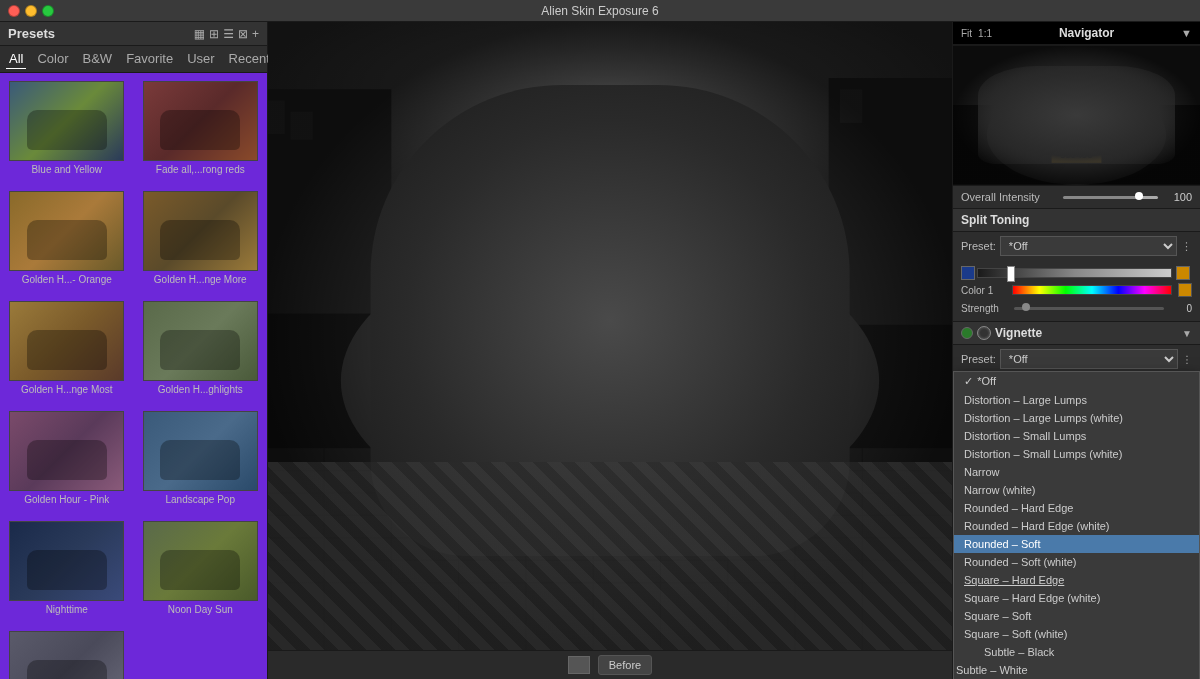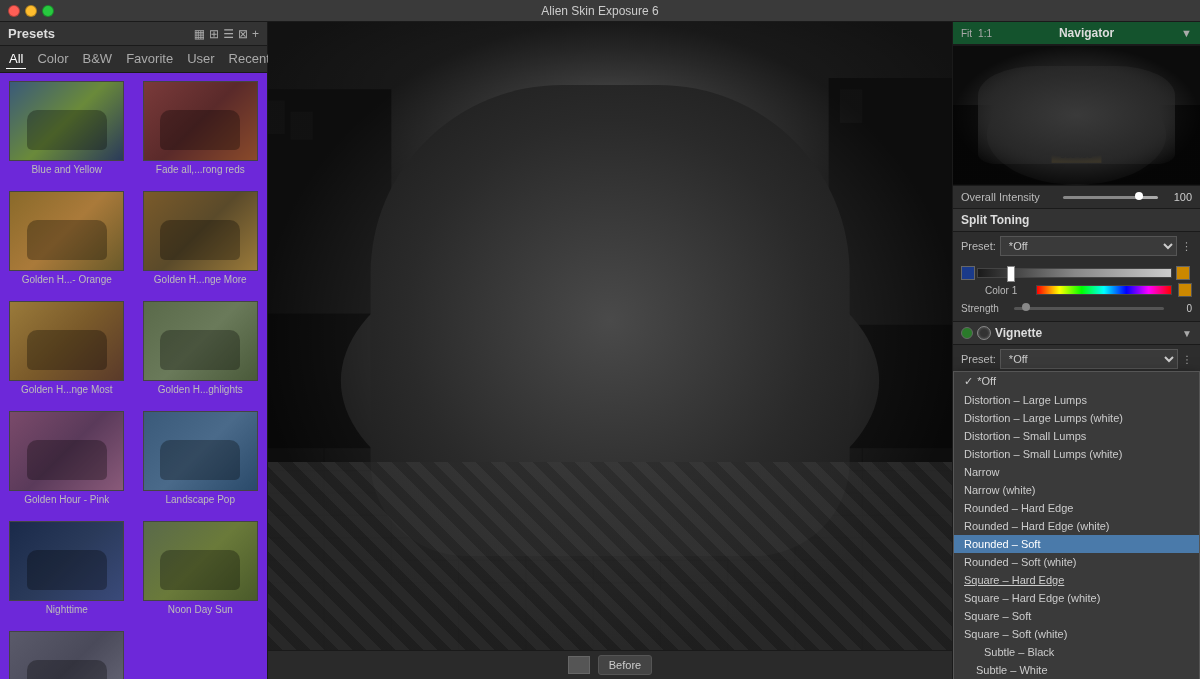--- a/index.html
+++ b/index.html
@@ -262,21 +262,21 @@
 
     
     .navigator-section {
       border-bottom: 1px solid #1a1a1a;
     }
     .section-header {
       display: flex;
       align-items: center;
       justify-content: space-between;
       padding: 4px 8px;
-      background: #14532d;
+      background: #000000;
       border-bottom: 1px solid #1a1a1a;
     }
     .section-title {
       font-size: 12px;
       font-weight: bold;
       color: #ddd;
     }
     .nav-controls {
       display: flex;
       align-items: center;
@@ -378,21 +378,20 @@
     .color-row {
       display: flex;
       align-items: center;
       padding: 3px 8px;
       gap: 6px;
     }
     .color-label {
       font-size: 10px;
       color: #bbb;
       width: 45px;
-      margin-left: 24px;
     }
     .color-swatch-bar {
       flex: 1;
       height: 10px;
       background: linear-gradient(to right, #ff0000, #ffff00, #00ff00, #00ffff, #0000ff, #ff00ff, #ff0000);
       border: 1px solid #444;
     }
     .color-swatch-end {
       width: 14px;
       height: 14px;
@@ -779,21 +778,21 @@
           <div style="padding:3px 10px;font-size:11px;color:#ccc;cursor:pointer;">Narrow (white)</div>
           <div style="padding:3px 10px;font-size:11px;color:#ccc;cursor:pointer;">Rounded – Hard Edge</div>
           <div style="padding:3px 10px;font-size:11px;color:#ccc;cursor:pointer;">Rounded – Hard Edge (white)</div>
           <div style="padding:3px 10px;font-size:11px;color:#fff;cursor:pointer;background:#4a7aaa;">Rounded – Soft</div>
           <div style="padding:3px 10px;font-size:11px;color:#ccc;cursor:pointer;">Rounded – Soft (white)</div>
           <div style="padding:3px 10px;font-size:11px;color:#ccc;cursor:pointer;text-decoration:underline;">Square – Hard Edge</div>
           <div style="padding:3px 10px;font-size:11px;color:#ccc;cursor:pointer;">Square – Hard Edge (white)</div>
           <div style="padding:3px 10px;font-size:11px;color:#ccc;cursor:pointer;">Square – Soft</div>
           <div style="padding:3px 10px;font-size:11px;color:#ccc;cursor:pointer;">Square – Soft (white)</div>
           <div style="padding:3px 10px;font-size:11px;color:#ccc;cursor:pointer;margin-left:20px;">Subtle – Black</div>
-          <div style="padding:3px 22px;font-size:11px;color:#ccc;cursor:pointer;">Subtle – White</div>
+          <div style="padding:3px 2px;font-size:11px;color:#ccc;cursor:pointer;">Subtle – White</div>
         </div>
       </div>
 
       <div style="padding:4px 8px;">
         <div class="param-row">
           <span class="param-label">Am</span>
           <div class="param-slider">
             <div class="param-thumb" style="left:30%;"></div>
           </div>
         </div>

